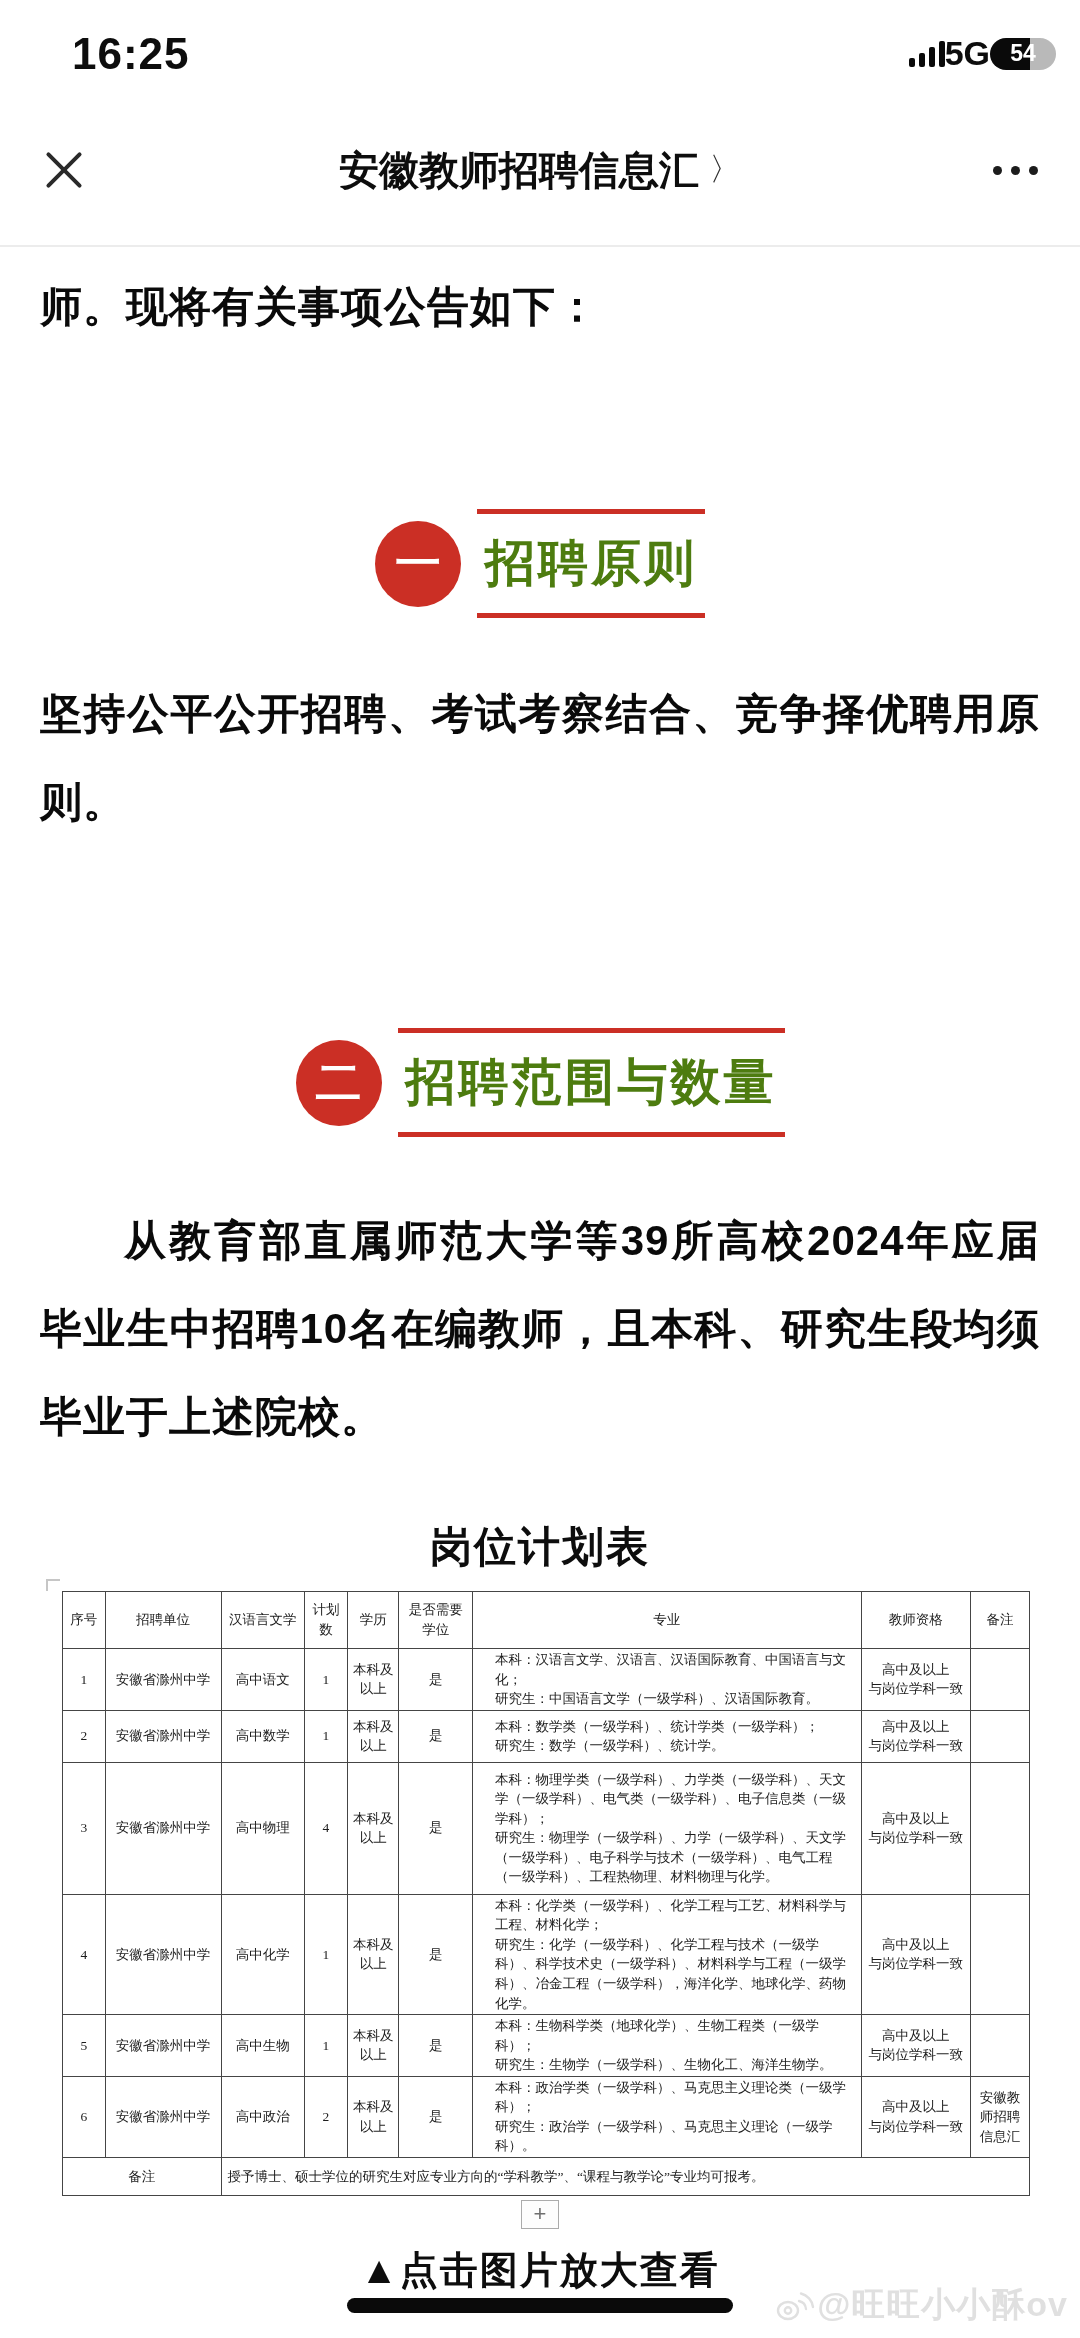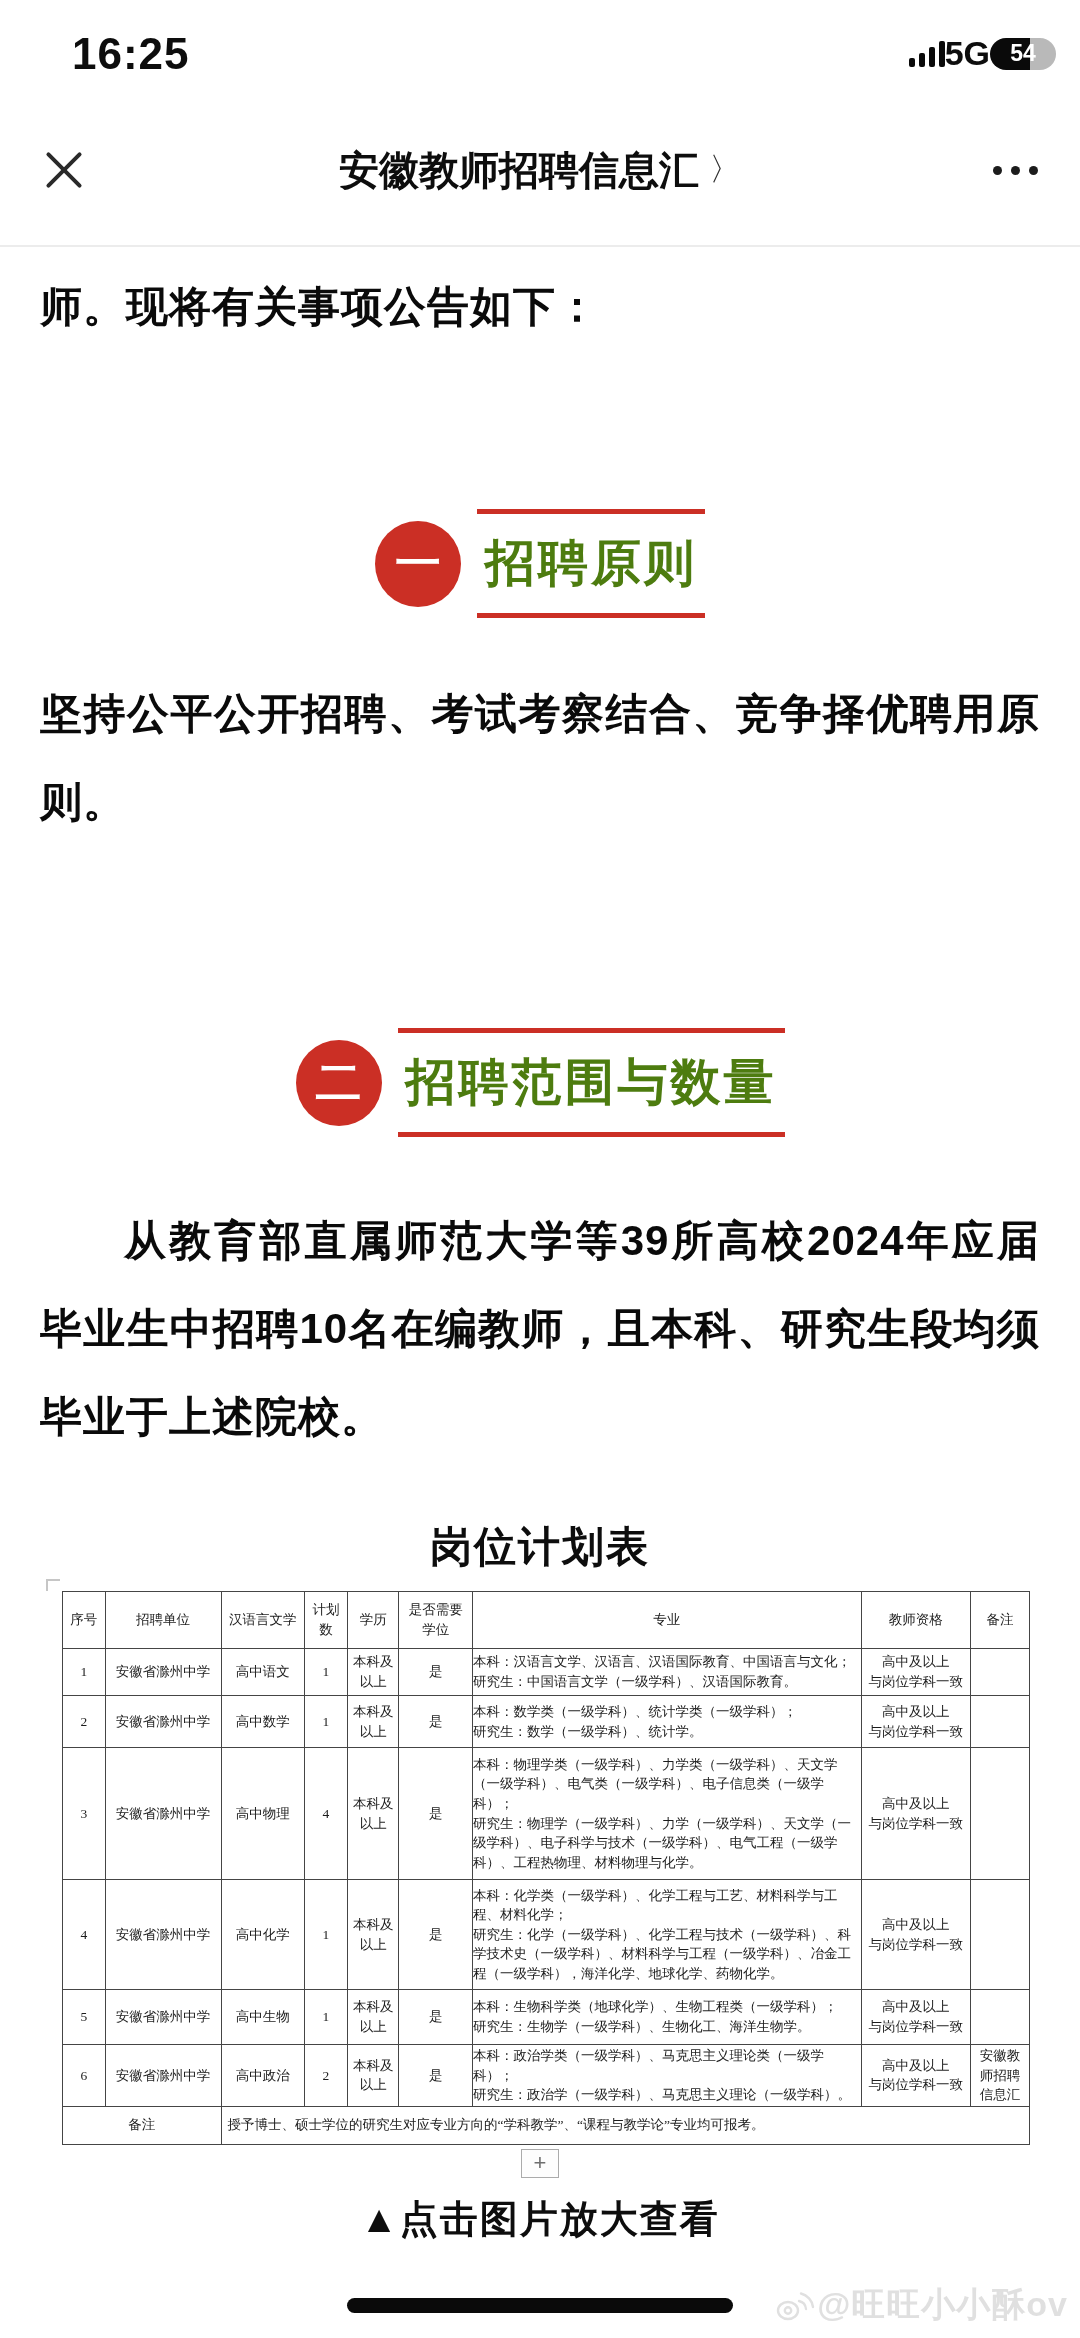--- a/index.html
+++ b/index.html
@@ -54,21 +54,21 @@
                  border-left:2px solid #c6c6c6; border-top:2px solid #c6c6c6; }
   table { border-collapse:collapse; width:968px; table-layout:fixed;
           font-family:"Liberation Serif", serif; font-size:13.5px; color:#1c1c1c; }
   td,th { border:1px solid #454545; padding:1px 4px; text-align:center; vertical-align:middle;
           font-weight:400; line-height:1.45; overflow:hidden; }
   thead tr { height:57px; }
   tbody tr:nth-child(1){height:47px} tbody tr:nth-child(2){height:52px}
   tbody tr:nth-child(3){height:132px} tbody tr:nth-child(4){height:110px}
   tbody tr:nth-child(5){height:55px} tbody tr:nth-child(6){height:55px}
   tfoot tr { height:38px; }
-  td.major-cell { text-align:left; padding-left:0; }
+  td.major-cell { text-align:left; padding-left:22px; }
   tfoot td.footer-text { text-align:left; padding-left:6px; }
   
   .plus-box { margin:4px auto 0; width:38px; height:29px; border:1px solid #ababab; background:#fdfdfd;
               color:#6f6f6f; font-size:22px; line-height:26px; text-align:center; }
   .caption { margin-top:16px; text-align:center; font-size:38px; font-weight:700; letter-spacing:2px; }
   
   .watermark { position:absolute; right:12px; bottom:10px; display:flex; align-items:center; gap:2px;
                color:#e0e0e0; font-size:34px; font-weight:700; letter-spacing:1px; }
   .home-bar { position:absolute; left:50%; transform:translateX(-50%); bottom:25px;
               width:386px; height:15px; border-radius:8px; background:#0a0a0a; }

